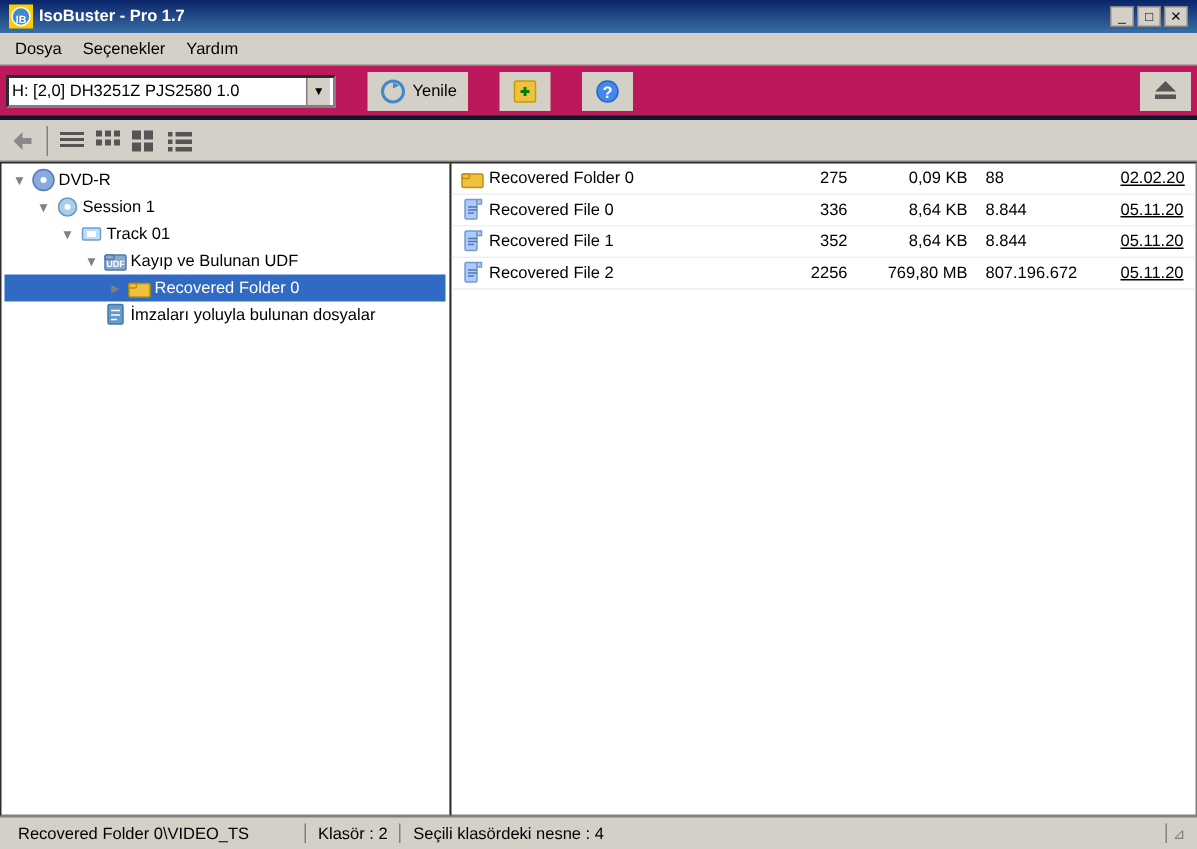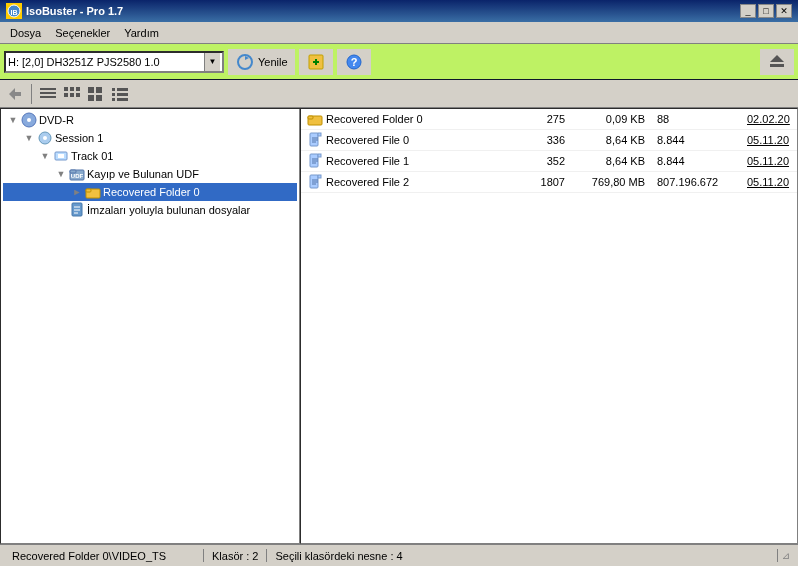--- a/index.html
+++ b/index.html
@@ -69,26 +69,26 @@
       align-items: center;
     }
     .menu-item {
       padding: 2px 6px;
       cursor: pointer;
       font-size: 11px;
     }
 
     
     .toolbar {
-      background: #bef264;
+      background: #be185d;
       padding: 3px 4px;
       display: flex;
       align-items: center;
-      gap: 4px;
-      border-bottom: 1px solid #0f172a;
+      gap: 21px;
+      border-bottom: 3px solid #0f172a;
       height: 36px;
     }
     .drive-select {
       width: 200px;
       height: 22px;
       background: white;
       border: 1px solid #808080;
       padding: 1px 4px;
       font-size: 11px;
       display: flex;
@@ -568,21 +568,21 @@
             <rect x="3" y="1" width="8" height="13" rx="1" fill="#aaccff" stroke="#7799cc" stroke-width="1"></rect>
             <polygon points="11,1 14,4 11,4" fill="#7799cc"></polygon>
             <rect x="11" y="1" width="3" height="3" fill="#aaccff" stroke="#7799cc" stroke-width="1"></rect>
             <line x1="5" y1="6" x2="11" y2="6" stroke="#5577aa" stroke-width="1"></line>
             <line x1="5" y1="8" x2="11" y2="8" stroke="#5577aa" stroke-width="1"></line>
             <line x1="5" y1="10" x2="9" y2="10" stroke="#5577aa" stroke-width="1"></line>
           </svg>
         </span>
         <span>Recovered File 2</span>
       </div>
-      <div class="file-cell cell-lba">1807</div>
+      <div class="file-cell cell-lba">2256</div>
       <div class="file-cell cell-size">769,80 MB</div>
       <div class="file-cell cell-bytes">807.196.672</div>
       <div class="file-cell cell-date">05.11.20</div>
     </div>
 
   </div>
 </div>
 
 <div class="status-bar">
   <div class="status-panel" style="flex:0 0 auto; min-width:200px;">

